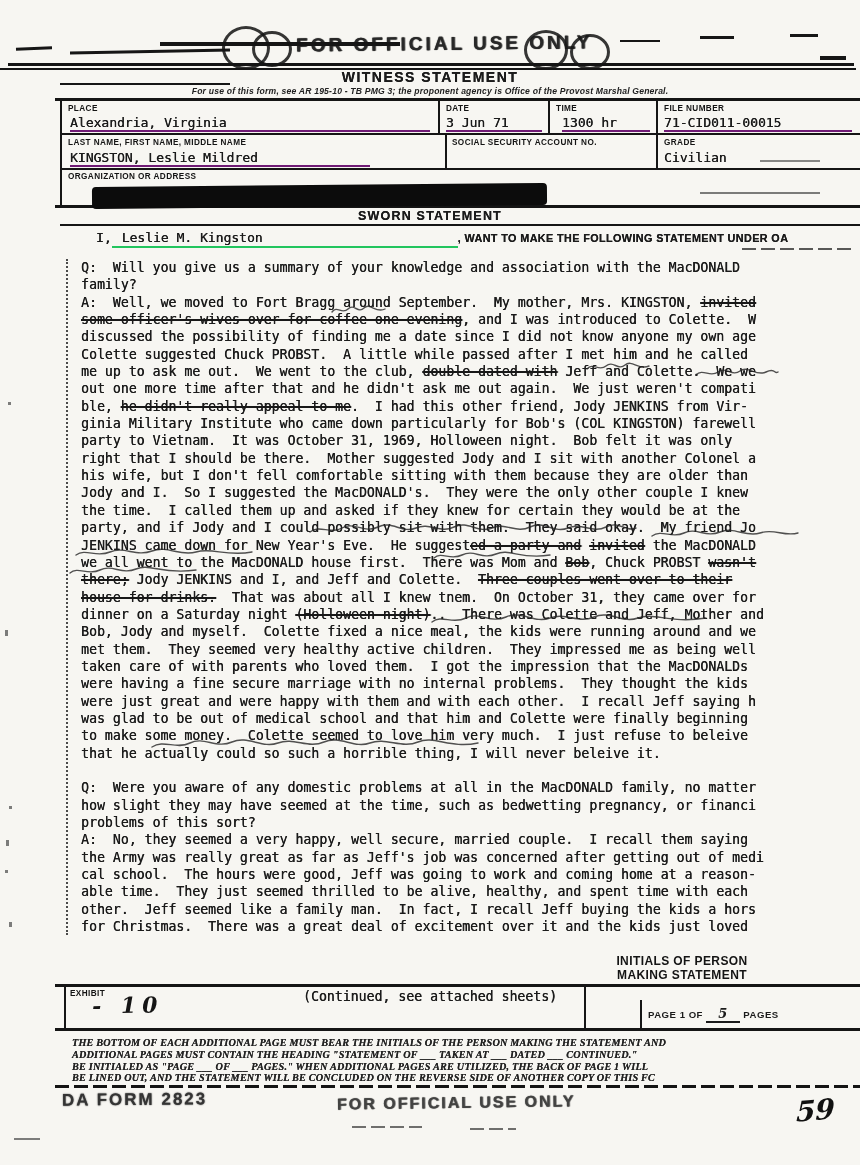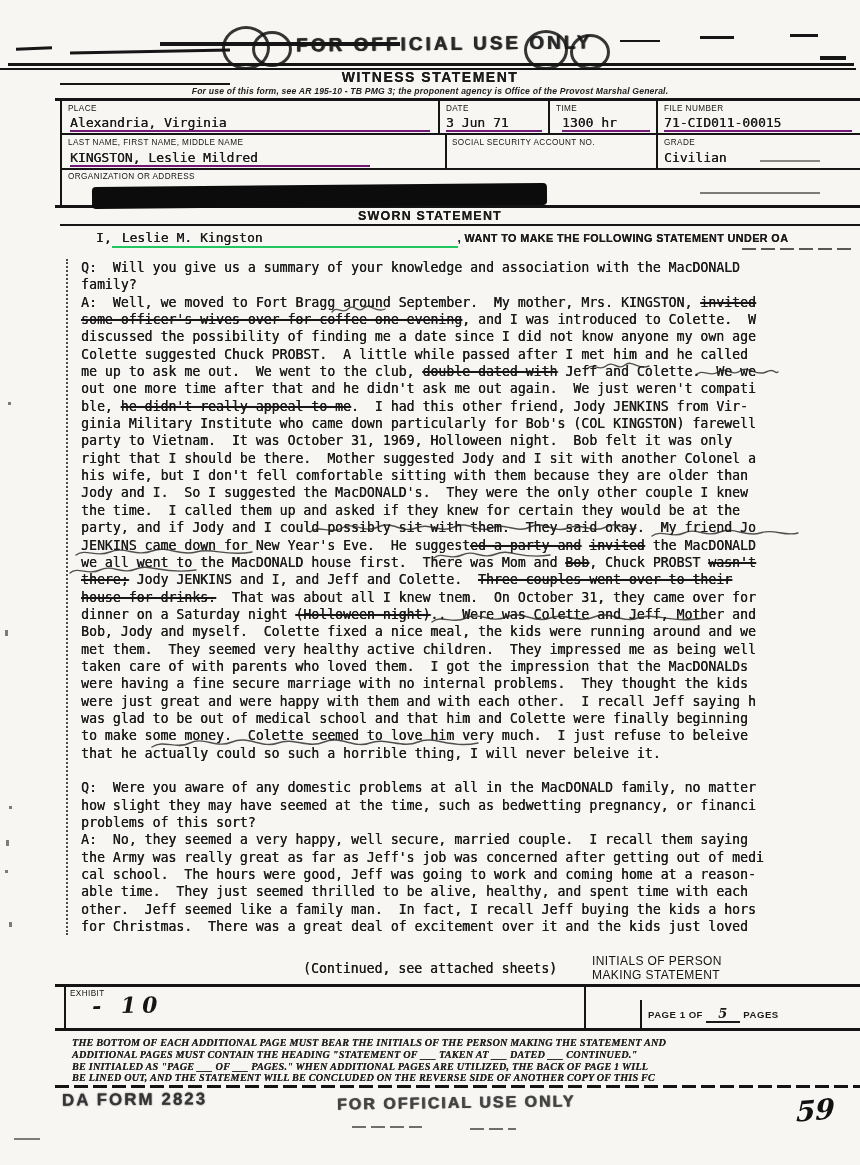--- a/index.html
+++ b/index.html
@@ -19,40 +19,40 @@
   .form-number{position:absolute;left:62px;top:1090px;font-size:17px;font-weight:bold;letter-spacing:2px;
          color:#1a1a1a;text-shadow:0 0 1.5px #1a1a1a;transform:rotate(-.5deg);opacity:.88;}
   .page-number{position:absolute;left:796px;top:1094px;font-family:"DejaVu Serif",serif;font-style:italic;
          font-weight:bold;font-size:28px;transform:rotate(-5deg) skewX(-6deg);color:#111;}
   
   .doc-title{position:absolute;left:0;top:69px;width:860px;text-align:center;font-size:14px;font-weight:bold;
          letter-spacing:1.5px;text-shadow:0 0 .6px #111;}
   .doc-subtitle{position:absolute;left:0;top:86px;width:860px;text-align:center;font-size:8.6px;
          font-weight:bold;font-style:italic;letter-spacing:.2px;color:#222;}
   
-  .flabel{position:absolute;font-size:8.2px;font-weight:normal;letter-spacing:.4px;color:#141414;white-space:nowrap;}
+  .flabel{position:absolute;font-size:8.2px;font-weight:bold;letter-spacing:.4px;color:#141414;white-space:nowrap;text-align:center;}
   .fvalue{position:absolute;font-family:"DejaVu Sans Mono",monospace;font-size:13px;white-space:nowrap;
           text-shadow:.3px 0 0 #1b1b1b;}
   .uline{border-bottom:2px solid #701a75;}
   .redaction{position:absolute;background:#0c0c0c;border-radius:4px;transform:rotate(-.5deg);}
   .banner{position:absolute;left:0;top:209px;width:860px;text-align:center;font-size:12.5px;font-weight:bold;
           letter-spacing:1.2px;text-shadow:0 0 .5px #111;}
   
   .open-line{position:absolute;left:96px;top:228px;width:764px;white-space:nowrap;overflow:hidden;}
   .open-line .pron{font-family:"DejaVu Sans Mono",monospace;font-size:13px;text-shadow:.3px 0 0 #1b1b1b;}
   .open-name{display:inline-block;font-family:"DejaVu Sans Mono",monospace;font-size:13px;min-width:330px;
           border-bottom:2px solid #22c55e;padding:0 6px 1px 10px;text-shadow:.3px 0 0 #1b1b1b;}
   .open-clause{font-size:10.8px;font-weight:bold;letter-spacing:.4px;text-shadow:0 0 .4px #111;}
   
   .statement{position:absolute;left:66px;top:259px;width:788px;border-left:2px dotted #4a4a4a;padding-left:13px;
           font-family:"DejaVu Sans Mono",monospace;font-size:13.2px;line-height:17.35px;
           text-shadow:.3px 0 0 #1b1b1b;}
   .tline{white-space:pre;height:17.35px;overflow:visible;}
   .st{text-decoration:line-through;text-decoration-thickness:2px;text-decoration-color:#181818;}
-  .continued{position:absolute;left:0;top:961px;width:860px;text-align:center;
+  .continued{position:absolute;left:0;top:989px;width:860px;text-align:center;
           font-family:"DejaVu Sans Mono",monospace;font-size:13.2px;text-shadow:.3px 0 0 #1b1b1b;}
   
   .exhibit-value{position:absolute;left:92px;top:992px;font-family:"DejaVu Serif",serif;font-style:italic;
           font-weight:bold;font-size:22px;letter-spacing:6px;transform:rotate(-1deg);color:#151515;}
   .pageof{position:absolute;left:648px;top:1006px;font-size:9.6px;font-weight:bold;letter-spacing:.5px;}
   .pageof .blank{display:inline-block;min-width:34px;text-align:center;border-bottom:2px solid #1a1a1a;
           font-family:"DejaVu Serif",serif;font-style:italic;font-size:13px;}
   .fine-print{position:absolute;left:72px;top:1037px;width:760px;font-family:"Liberation Serif",serif;
           font-weight:bold;font-style:italic;font-size:10.2px;line-height:11.8px;letter-spacing:.2px;
           color:#242424;text-shadow:0 0 .5px #242424;}
@@ -140,21 +140,21 @@
       <div class="tline">party to Vietnam.  It was October 31, 1969, Holloween night.  Bob felt it was only</div>
       <div class="tline">right that I should be there.  Mother suggested Jody and I sit with another Colonel a</div>
       <div class="tline">his wife, but I don't fell comfortable sitting with them because they are older than</div>
       <div class="tline">Jody and I.  So I suggested the MacDONALD's.  They were the only other couple I knew</div>
       <div class="tline">the time.  I called them up and asked if they knew for certain they would be at the</div>
       <div class="tline">party, and if Jody and I could possibly sit with them.  They said okay.  My friend Jo</div>
       <div class="tline"><span>JENKINS came down for New Year's Eve.  He suggest</span><span class="st">ed a party and</span><span> </span><span class="st">invited</span><span> the MacDONALD</span></div>
       <div class="tline"><span>we all went to the MacDONALD house first.  There was Mom and </span><span class="st">Bob</span><span>, Chuck PROBST </span><span class="st">wasn't</span></div>
       <div class="tline"><span class="st">there;</span><span> Jody JENKINS and I, and Jeff and Colette.  </span><span class="st">Three couples went over to their</span></div>
       <div class="tline"><span class="st">house for drinks.</span><span>  That was about all I knew tnem.  On October 31, they came over for</span></div>
-      <div class="tline"><span>dinner on a Saturday night </span><span class="st">(Holloween night)</span><span>..  Were was Colette and Jeff, Mother and</span></div>
+      <div class="tline"><span>dinner on a Saturday night </span><span class="st">(Holloween night)</span><span>..  There was Colette and Jeff, Mother and</span></div>
       <div class="tline">Bob, Jody and myself.  Colette fixed a nice meal, the kids were running around and we</div>
       <div class="tline">met them.  They seemed very healthy active children.  They impressed me as being well</div>
       <div class="tline">taken care of with parents who loved them.  I got the impression that the MacDONALDs</div>
       <div class="tline">were having a fine secure marriage with no internal problems.  They thought the kids</div>
       <div class="tline">were just great and were happy with them and with each other.  I recall Jeff saying h</div>
       <div class="tline">was glad to be out of medical school and that him and Colette were finally beginning</div>
       <div class="tline">to make some money.  Colette seemed to love him very much.  I just refuse to beleive</div>
       <div class="tline">that he actually could so such a horrible thing, I will never beleive it.</div>
       <div class="tline">&nbsp;</div>
       <div class="tline">Q:  Were you aware of any domestic problems at all in the MacDONALD family, no matter</div>

